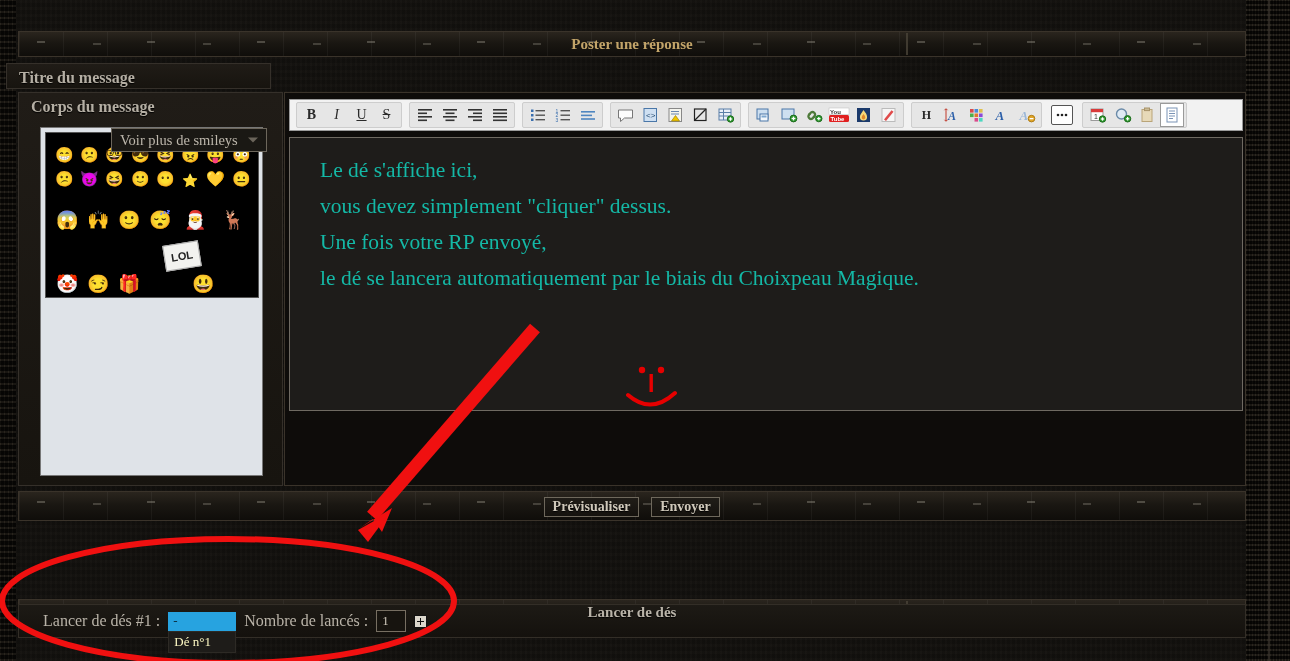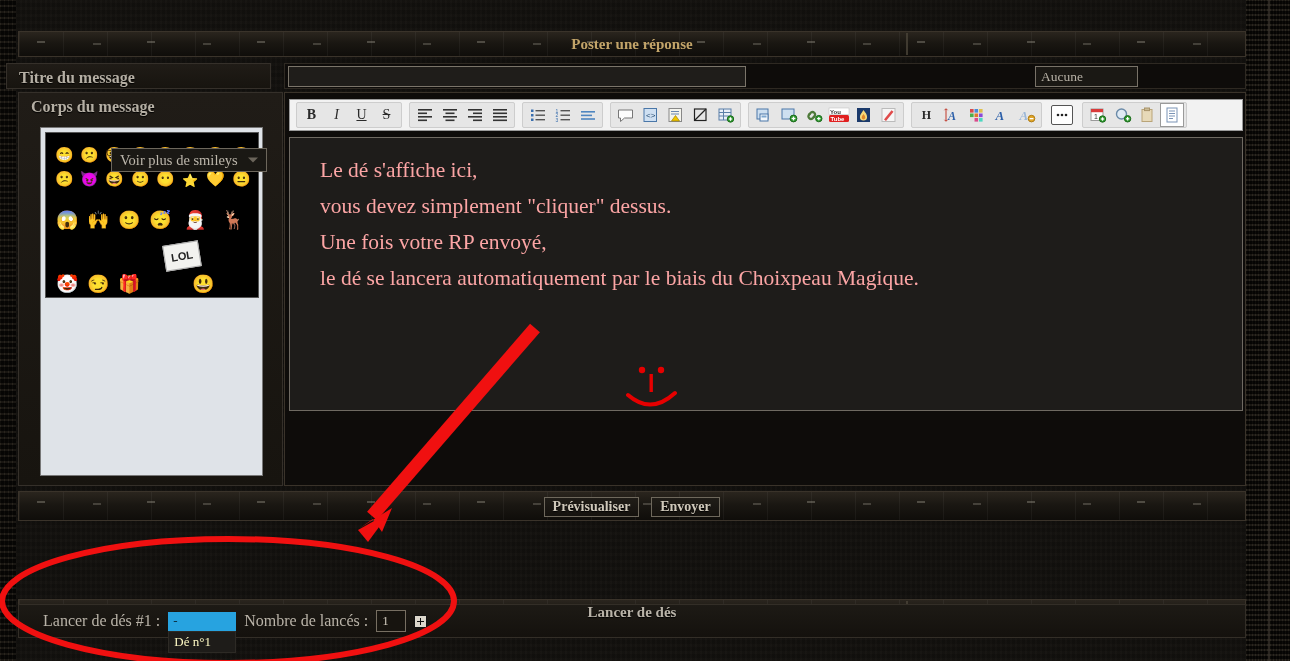--- a/index.html
+++ b/index.html
@@ -150,21 +150,21 @@
   .tbtn.page { background:#fff; border:1px solid #9a9a9a; width:24px;height:24px;}
 
   .textarea {
     position: absolute;
     background: #1e1c1a;
     border: 1px solid #6f6a62;
     overflow: hidden;
   }
   .redtext {
     position: absolute; left: 30px; top: 14px;
-    color: #fca5a5;
+    color: #14b8a6;
     font-size: 21.5px;
     line-height: 36px;
     font-family: "Liberation Serif", serif;
     white-space: nowrap;
   }
 
   
   .btn {
     position: absolute;
     background: linear-gradient(180deg,#201d18,#15120e);
@@ -241,26 +241,20 @@
   <div class="edge right"></div>
 
 
   <div class="bar" style="left:18px; top:31px; width:1228px; height:26px;">
     <div class="bats"></div>
     <div class="vdiv" style="left:887px;"></div>
     <div class="bartitle">Poster une réponse</div>
   </div>
 
   <div class="labelcell" style="left:6px; top:63px; width:265px; height:26px;">Titre du message</div>
-  <div style="position:absolute;left:284px;top:63px;width:962px;height:26px;background:#0e0c0a;border:1px solid #2e2922;">
-    <input class="" style="position: absolute; left: 3px; top: 2px; width: 458px; height: 21px; background: rgb(31, 29, 26); border: 1px solid rgb(123, 117, 106); color: rgb(216, 210, 198); font-size: 13px; padding: 0px 5px; font-family: &quot;Liberation Serif&quot;, serif;" value="">
-    <div style="position:absolute;left:750px;top:2px;width:103px;height:21px;background:#1a1814;border:1px solid #787268;color:#b6b0a5;font-size:13.5px;display:flex;align-items:center;padding-left:5px;">
-      <span>Aucune</span>
-    </div>
-  </div>
 
   <div class="labelcell" style="left:18px; top:92px; width:265px; height:394px;">
     <span>Corps du message</span>
   </div>
 
   <div class="smileywrap" style="left:40px; top:127px; width:223px; height:349px;">
     <div class="smileybox" style="left:4px; top:4px; width:214px; height:166px;">
       <div class="smileygrid">
         <div class="srow" style="height:24px;">
           <span class="s" style="width:27px;">😁</span>
@@ -293,21 +287,21 @@
         <div class="srow" style="height:42px;margin-top:22px;">
           <span class="s" style="width:31px;font-size:18px;">🤡</span>
           <span class="s" style="width:31px;font-size:18px;">😏</span>
           <span class="s" style="width:31px;font-size:18px;">🎁</span>
           <span class="s" style="width:70px;font-size:18px;text-align:right;">😃</span>
         </div>
       </div>
 
       <div style="position:absolute;left:118px;top:110px;width:36px;height:26px;background:#f2f2ef;border:1px solid #aaa;transform:rotate(-9deg);font-size:11px;color:#222;display:flex;align-items:center;justify-content:center;font-weight:bold;font-family:'Liberation Sans',sans-serif;">LOL</div>
     </div>
-    <div class="vpsmileys" style="left:70px; top:20px; width:156px; height:24px;">
+    <div class="vpsmileys" style="left:70px; top:0; width:156px; height:24px;">
       <span>Voir plus de smileys</span>
       <span class="chev"></span>
     </div>
   </div>
 
   <div class="editorwrap" style="left:284px; top:92px; width:962px; height:394px;">
 
     <div class="toolbar" style="left:4px; top:6px; width:954px; height:32px;">
 
       <div class="tgroup">

